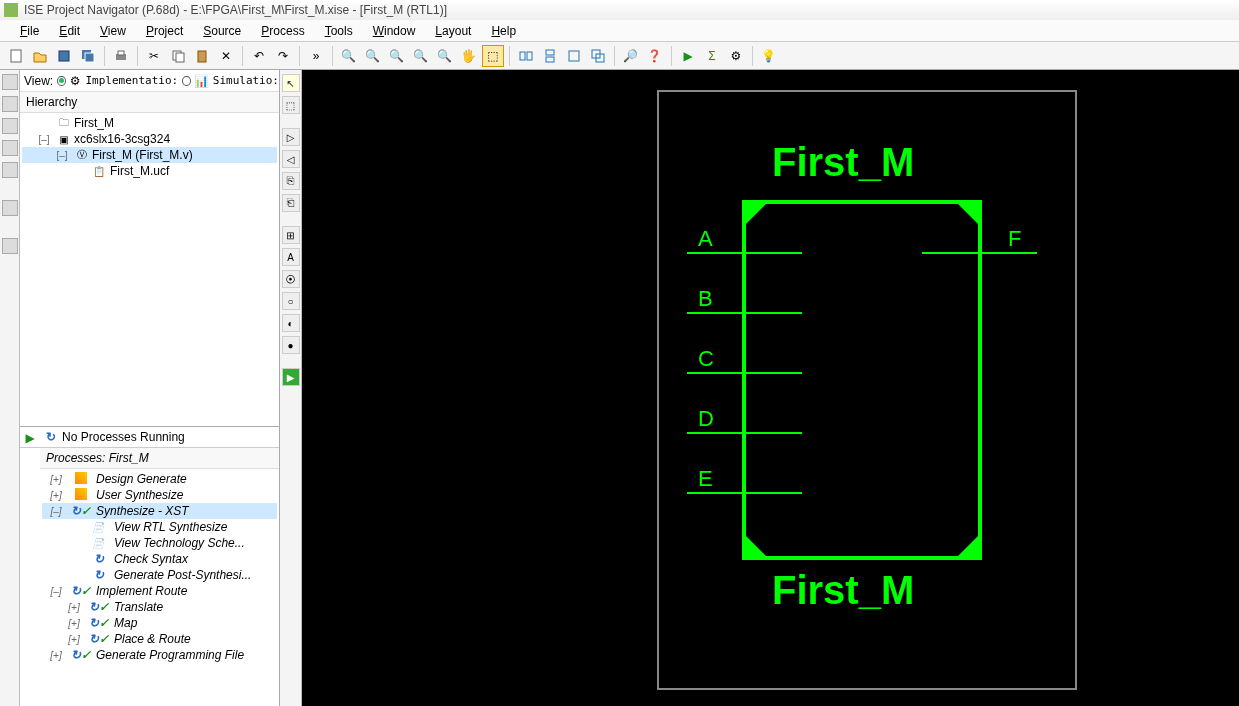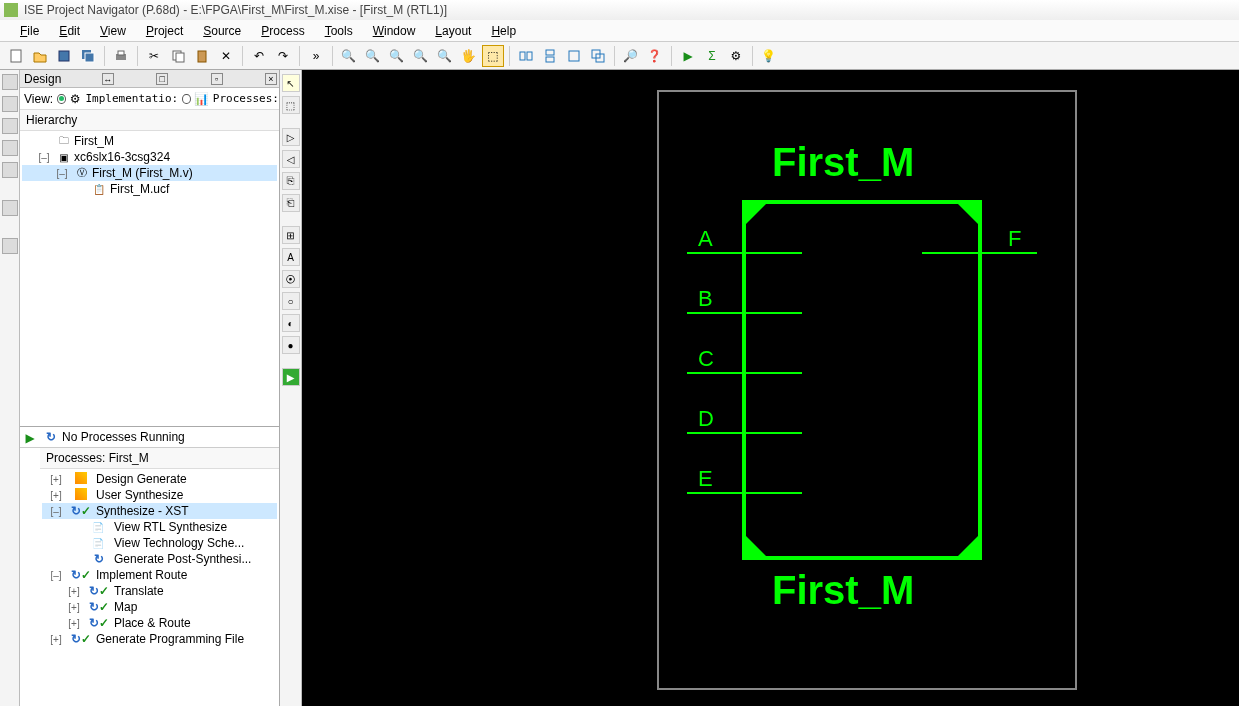--- a/index.html
+++ b/index.html
@@ -173,35 +173,28 @@
     <div class="lbtn"></div>
     <div class="lbtn"></div>
     <div class="lbtn"></div>
     <div style="height:10px"></div>
     <div class="lbtn"></div>
     <div style="height:10px"></div>
     <div class="lbtn"></div>
   </div>
 
   <div class="designcol">
-    <div class="panelhdr">
-      <span>Design</span>
-      <span class="pinbtn">↔</span>
-      <span class="pinbtn">□</span>
-      <span class="pinbtn">▫</span>
-      <span class="pinbtn">×</span>
-    </div>
     <div class="viewrow">
       <span>View:</span>
       <span class="rad sel"></span>
       <span style="width:14px;height:14px;display:inline-block;">⚙</span>
       <span style="font-family:monospace;font-size:11px;">Implementatio:</span>
       <span class="rad"></span>
       <span style="width:14px;height:14px;display:inline-block;">📊</span>
-      <span style="font-family:monospace;font-size:11px;">Processes:</span>
+      <span style="font-family:monospace;font-size:11px;">Simulatio:</span>
     </div>
     <div class="hier">
       <div class="hierhdr">Hierarchy</div>
       <div class="tree" id="htree">
           <div class="trow">
             <span class="tind" style="width:12px"></span>
             <span class="ticon" style="color:#666"></span>
             <span class="ticon">🗀</span>
             <span>First_M</span>
           </div>
@@ -228,21 +221,21 @@
     <div class="procs">
       <div style="display:flex;border-bottom:1px solid #ccc;">
         <div style="width:20px;display:flex;flex-direction:column;align-items:center;gap:4px;padding-top:4px;">
           <div class="lbtn" style="color:#1a8f1a;">▶</div>
         </div>
         <div class="procstatus">
           <span class="i-cycle"></span>
           <span>No Processes Running</span>
         </div>
       </div>
-      <div style="display:flex;flex:1;min-height:0;">
+      <div style="display:flex;flex:1;min-height:0;font-style:italic;">
         <div style="width:20px;display:flex;flex-direction:column;align-items:center;gap:4px;padding-top:4px;">
           <div class="lbtn"></div>
           <div class="lbtn"></div>
           <div class="lbtn"></div>
           <div class="lbtn"></div>
         </div>
         <div style="flex:1;display:flex;flex-direction:column;min-height:0;">
           <div class="prochdr">Processes: First_M</div>
           <div class="ptree" id="ptree">
               <div class="prow">
@@ -274,20 +267,28 @@
                 <span class="tind" style="width:22px"></span>
                 <span class="ticon" style="color:#666"></span>
                 <span class="ticon" style="width:auto;min-width:24px;">📄</span>
                 <span>View RTL Synthesize</span>
               </div>
               <div class="prow">
                 <span class="tind" style="width:22px"></span>
                 <span class="ticon" style="color:#666"></span>
                 <span class="ticon" style="width:auto;min-width:24px;">📄</span>
                 <span>View Technology Sche...</span>
+              </div>
+              <div class="prow">
+                <span class="tind" style="width:22px"></span>
+                <span class="ticon" style="color:#666"></span>
+                <span class="ticon" style="width:auto;min-width:24px;">
+                  <span class="i-cycle"></span>
+                </span>
+                <span>Check Syntax</span>
               </div>
               <div class="prow">
                 <span class="tind" style="width:22px"></span>
                 <span class="ticon" style="color:#666"></span>
                 <span class="ticon" style="width:auto;min-width:24px;">
                   <span class="i-cycle"></span>
                 </span>
                 <span>Generate Post-Synthesi...</span>
               </div>
               <div class="prow">

